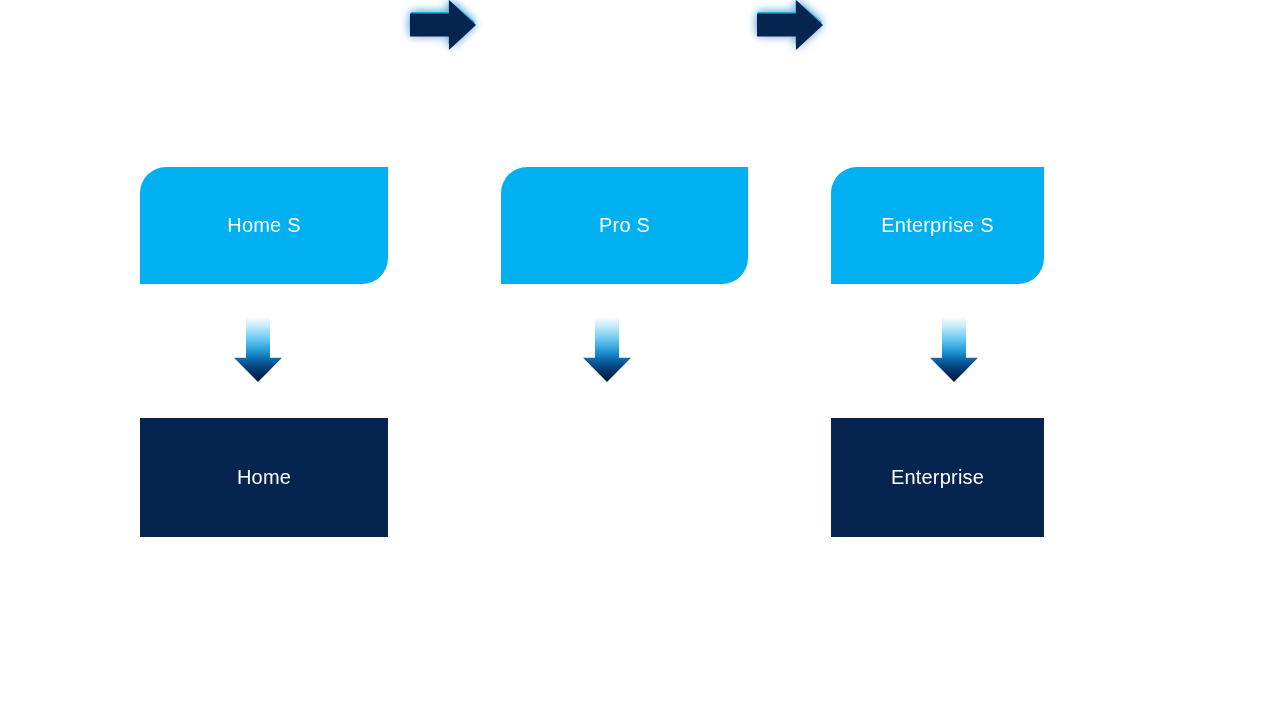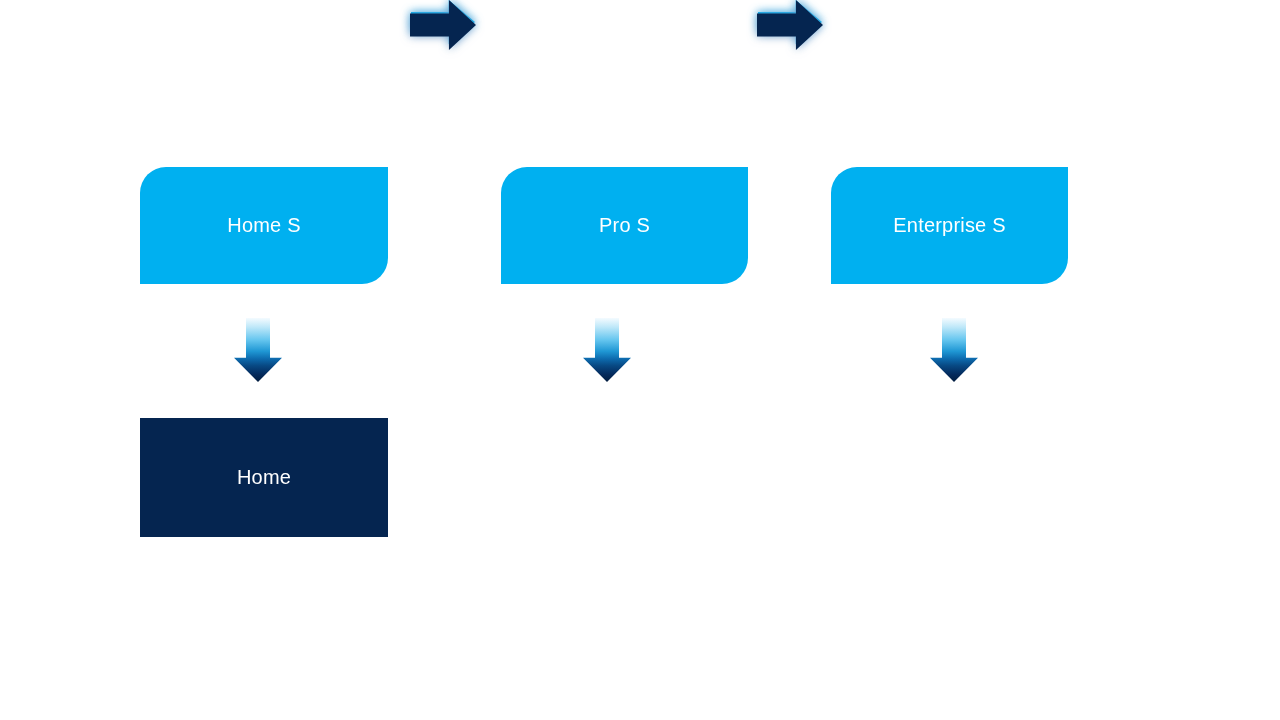--- a/index.html
+++ b/index.html
@@ -43,21 +43,21 @@
   .node.dark {
     background: var(--dark-navy);
     border-radius: 0;
     top: 418px;
     height: 119px;
     align-items: center;
   }
 
   .col1 { left: 140px; width: 248px; }
   .col2 { left: 486px; width: 247px; margin-left: 15px; }
-  .col3 { left: 831px; width: 237px; }
+  .col3 { left: 831px; width: 213px; }
 
   
   .arrow-right {
     position: absolute;
     clip-path: polygon(0% 27%, 59% 27%, 59% 0%, 100% 50%, 59% 100%, 59% 73%, 0% 73%);
   }
   .arrow-right.light {
     width: 64px; height: 44px; top: 209px;
     background: var(--light-blue);
   }
@@ -119,20 +119,23 @@
     <div class="arrow-right light"></div>
   </div>
 
   <div class="arrow-down down1"></div>
   <div class="arrow-down down2"></div>
   <div class="arrow-down down3"></div>
 
   <div class="node dark col1">
     <span class="node-label">Home</span>
   </div>
+  <div class="node dark col3">
+    <span class="node-label">Enterprise</span>
+  </div>
 
   <div class="glow-dark gap1b">
     <div class="arrow-right dark"></div>
   </div>
   <div class="glow-dark gap2b">
     <div class="arrow-right dark"></div>
   </div>
 
 </div>
 

